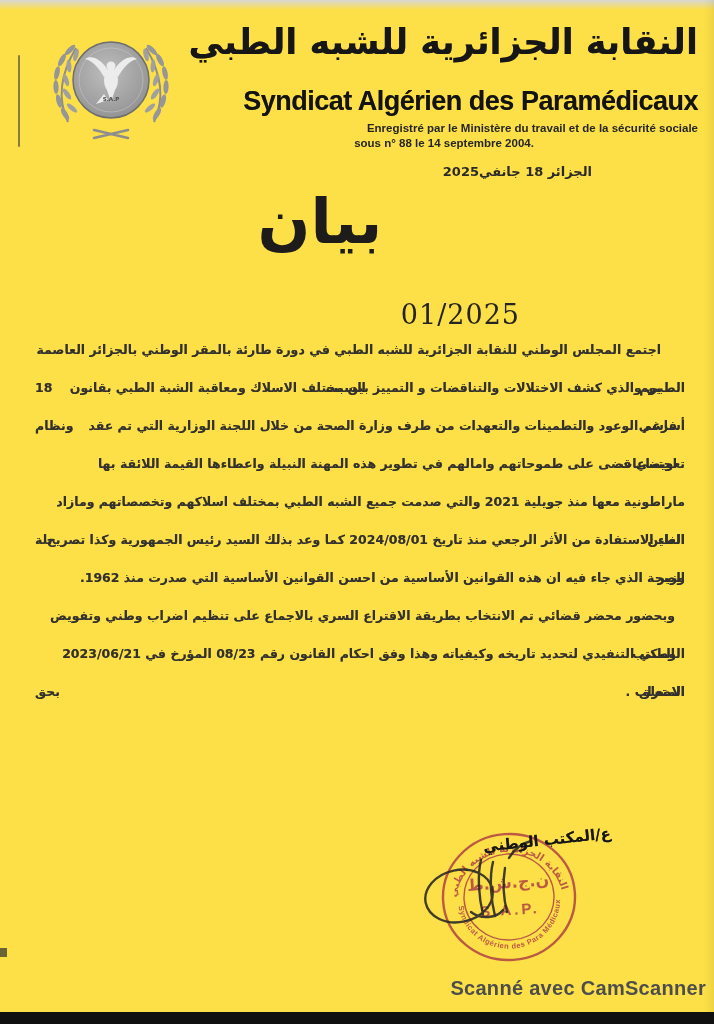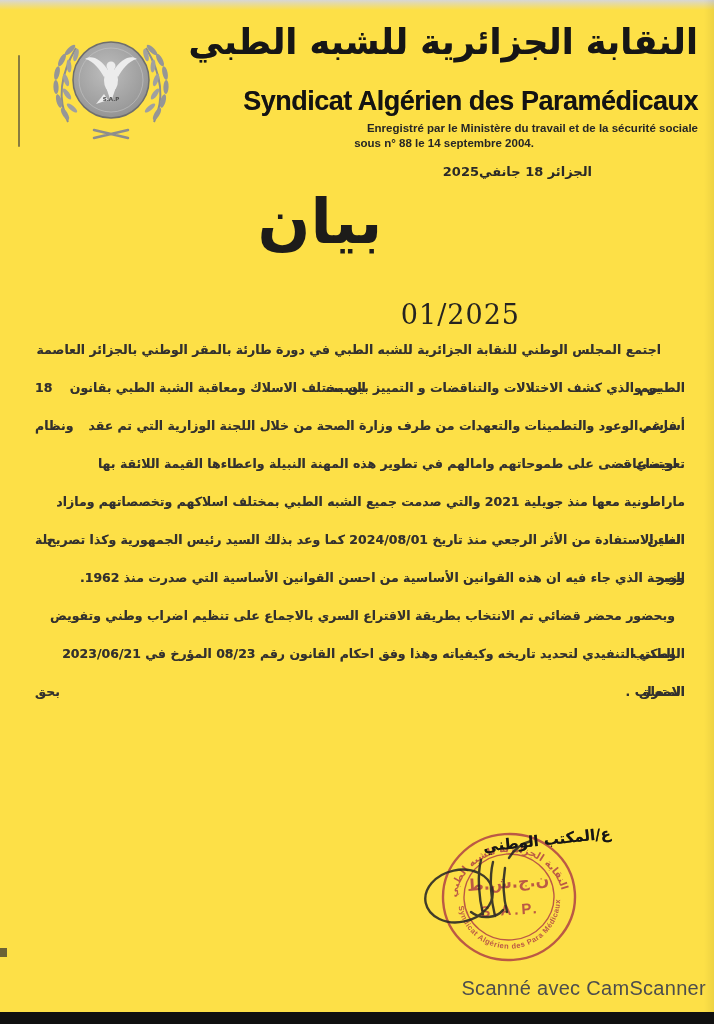--- a/index.html
+++ b/index.html
@@ -51,21 +51,21 @@
   .line.closing{padding-right:70px;text-align-last:right;}
 
   
   .sig-caption{position:absolute;left:462px;top:831px;width:170px;direction:rtl;
     text-align:center;font-size:15px;font-weight:bold;color:#161616;
     transform:rotate(-6deg);z-index:3;text-shadow:0 0 .5px rgba(0,0,0,.5);}
   .stamp-wrap{position:absolute;left:423px;top:816px;width:172px;height:162px;z-index:2;}
 
   
   .scanner-text{position:absolute;right:8px;top:977px;font-family:"Liberation Sans",sans-serif;
-    font-size:20px;font-weight:normal;color:#4d4d4d;letter-spacing:.3px;}
+    font-size:20px;font-weight:bold;color:#4d4d4d;letter-spacing:.3px;}
   .footer-bar{position:absolute;left:0;bottom:0;width:100%;height:12px;background:#101010;}
 </style>
 </head>
 <body>
 
 <div class="page">
 
   <div class="scan-top-band"></div>
   <div class="scan-right-band"></div>
   <div class="scan-left-line"></div>

